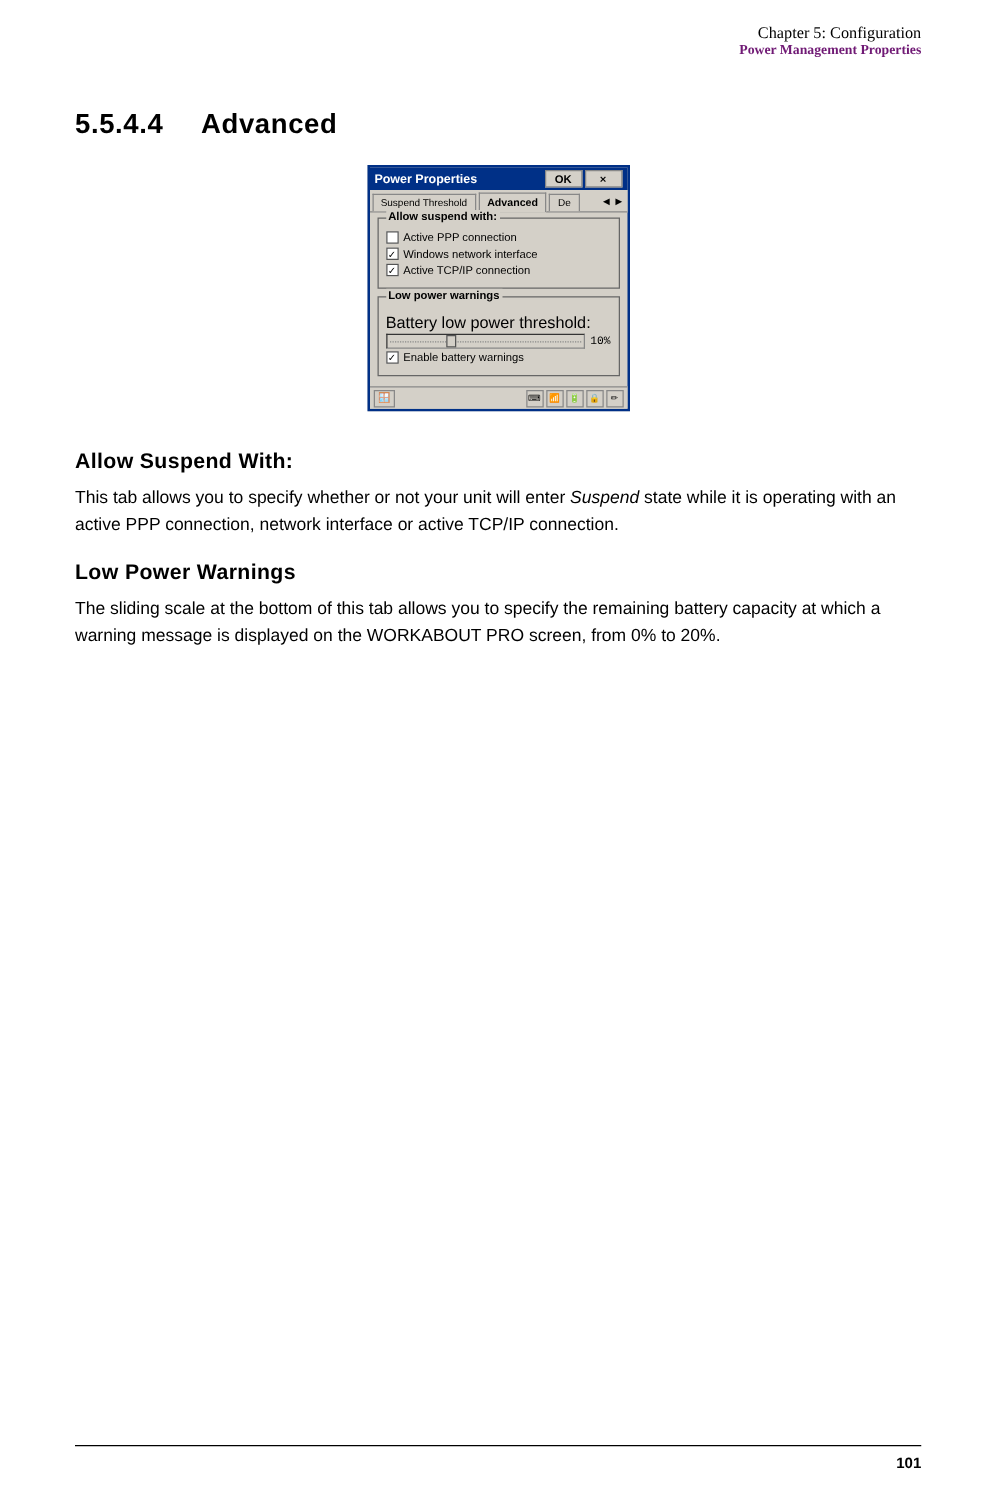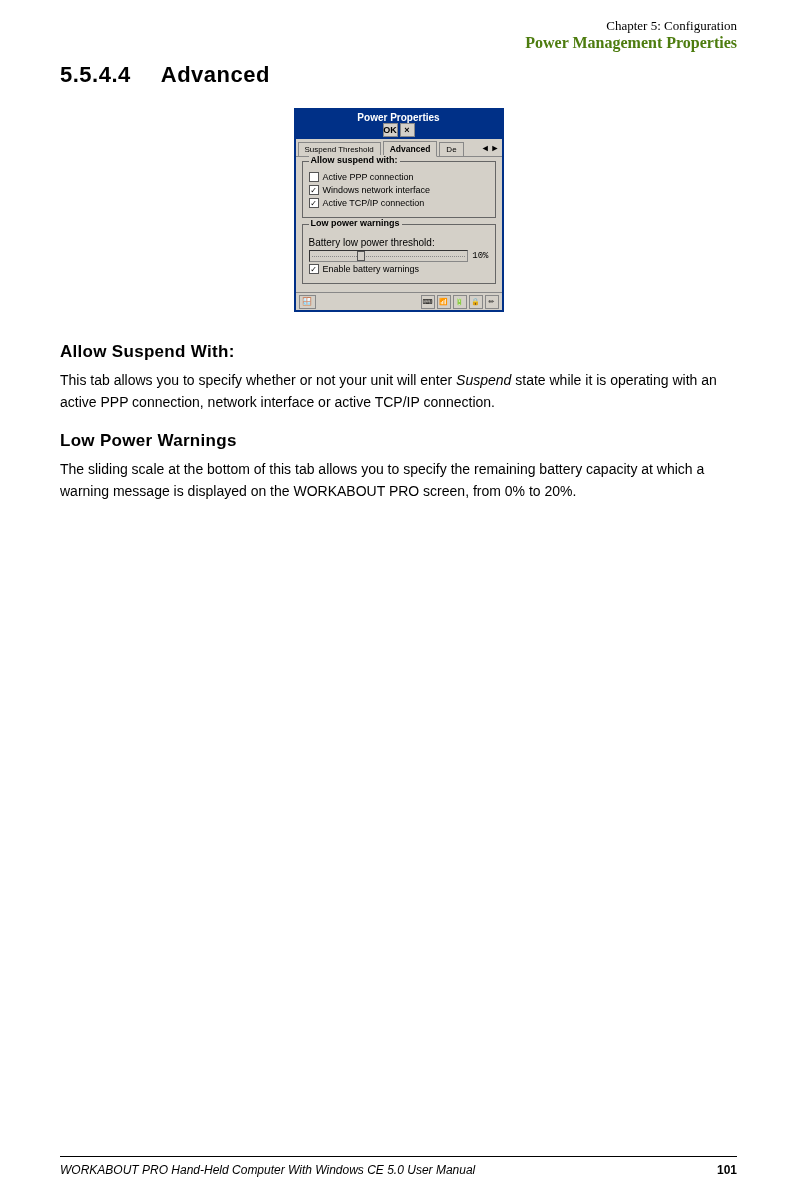--- a/index.html
+++ b/index.html
@@ -29,30 +29,31 @@
       border-bottom: none;
       font-family: "Times New Roman", Times, serif;
     }
 
     .header-chapter {
       font-size: 13px;
       color: #000;
     }
 
     .header-section {
-      font-size: 16px;
-      font-weight: bold;
-      color: #4d7c0f;
+      font-size: 11px;
+      font-weight: bold;
+      color: #701a75;
     }
 
     
     .section-heading {
       font-family: Arial, Helvetica, sans-serif;
       font-size: 22px;
       font-weight: bold;
+      margin-top: 30px;
       margin-bottom: 20px;
       letter-spacing: 0.5px;
     }
 
     .section-number {
       margin-right: 30px;
     }
 
     
     .screenshot-container {
@@ -72,39 +73,38 @@
 
     .dialog-titlebar {
       background: #003087;
       color: white;
       display: flex;
       justify-content: space-between;
       align-items: center;
       padding: 2px 4px;
       font-size: 10px;
       font-weight: bold;
-      flex-direction: column;
     }
 
     .dialog-title-text {
       color: white;
       font-size: 10px;
     }
 
     .dialog-title-buttons {
       display: flex;
       gap: 2px;
     }
 
     .dialog-btn-small {
       background: #d4d0c8;
       border: 1px solid #888;
       color: #000;
       font-size: 9px;
-      width: 15px;
+      width: 30px;
       height: 14px;
       display: flex;
       align-items: center;
       justify-content: center;
       cursor: pointer;
       font-weight: bold;
     }
 
     .dialog-tabs {
       display: flex;
@@ -188,21 +188,21 @@
     }
 
     .low-power-group {
       border: 1px solid #666;
       padding: 4px 6px 6px 6px;
       position: relative;
       margin-bottom: 4px;
     }
 
     .slider-label {
-      font-size: 10px;
+      font-size: 13px;
       margin-bottom: 2px;
     }
 
     .slider-container {
       display: flex;
       align-items: center;
       margin-bottom: 2px;
       font-family: Liberation Mono, monospace;
     }
 
@@ -429,17 +429,16 @@
       <span>This tab allows you to specify whether or not your unit will enter </span><em>Suspend</em><span> state while it is operating with an active PPP connection, network interface or active TCP/IP connection.</span>
     </p>
   </div>
 
   <div class="content-section">
     <div class="subsection-title">Low Power Warnings</div>
     <p class="body-text">The sliding scale at the bottom of this tab allows you to specify the remaining battery capacity at which a warning message is displayed on the WORKABOUT PRO screen, from 0% to 20%.</p>
   </div>
 
   <div class="page-footer">
-    <span>WORKABOUT PRO Hand-Held Computer With Windows CE 5.0 User Manual</span>
     <span class="footer-page-num">101</span>
   </div>
 
 </div>
 
 </body></html>

